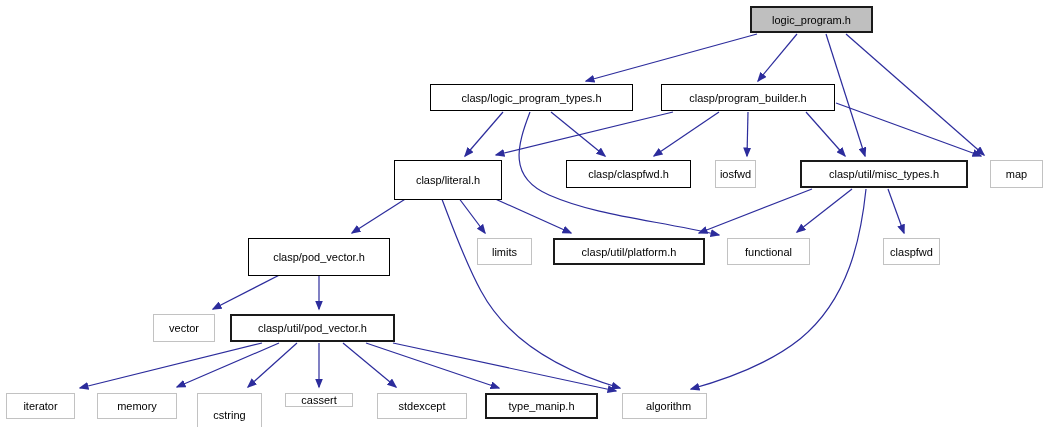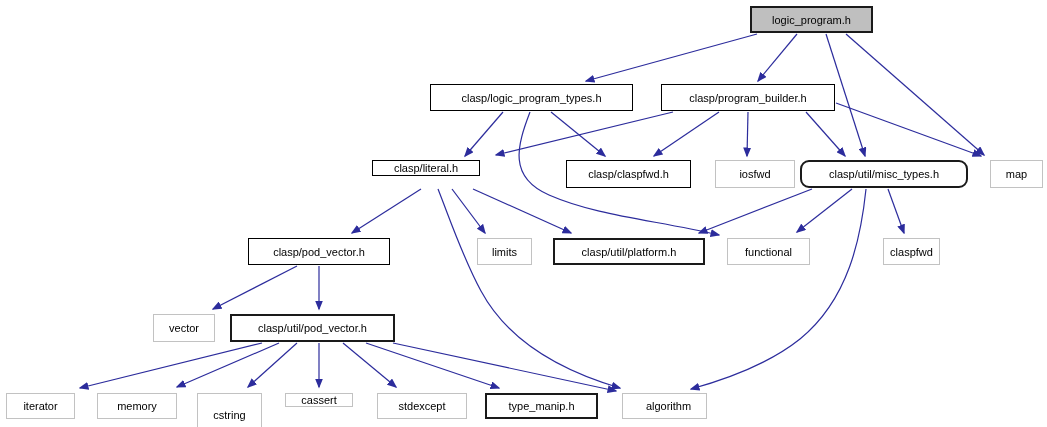--- a/index.html
+++ b/index.html
@@ -66,26 +66,26 @@
       <path d="M297,343 L248,387" fill="none" stroke="#2c2c9c" stroke-width="1.2" marker-end="url(#arrow)"></path>
       <path d="M319,343 L319,387" fill="none" stroke="#2c2c9c" stroke-width="1.2" marker-end="url(#arrow)"></path>
       <path d="M343,343 L396,387" fill="none" stroke="#2c2c9c" stroke-width="1.2" marker-end="url(#arrow)"></path>
       <path d="M366,343 L499,388" fill="none" stroke="#2c2c9c" stroke-width="1.2" marker-end="url(#arrow)"></path>
       <path d="M393,343 L616,391" fill="none" stroke="#2c2c9c" stroke-width="1.2" marker-end="url(#arrow)"></path>
     </svg>
   <div id="node-layer">
       <div class="node root" style="left: 750px; top: 6px; width: 123px; height: 27px;">logic_program.h</div>
       <div class="node project" style="left: 430px; top: 84px; width: 203px; height: 27px;">clasp/logic_program_types.h</div>
       <div class="node project" style="left: 661px; top: 84px; width: 174px; height: 27px;">clasp/program_builder.h</div>
-      <div class="node project" style="left: 372px; top: 160px; width: 108px; height: 16px;">clasp/literal.h</div>
+      <div class="node project" style="left: 394px; top: 160px; width: 108px; height: 40px;">clasp/literal.h</div>
       <div class="node project" style="left: 566px; top: 160px; width: 125px; height: 28px;">clasp/claspfwd.h</div>
-      <div class="node system" style="left: 715px; top: 160px; width: 80px; height: 28px;">iosfwd</div>
-      <div class="node project thick" style="left: 800px; top: 160px; width: 168px; height: 28px; border-radius: 9px;">clasp/util/misc_types.h</div>
+      <div class="node system" style="left: 715px; top: 160px; width: 41px; height: 28px;">iosfwd</div>
+      <div class="node project thick" style="left: 800px; top: 160px; width: 168px; height: 28px;">clasp/util/misc_types.h</div>
       <div class="node system" style="left: 990px; top: 160px; width: 53px; height: 28px;">map</div>
-      <div class="node project" style="left: 248px; top: 238px; width: 142px; height: 27px;">clasp/pod_vector.h</div>
+      <div class="node project" style="left: 248px; top: 238px; width: 142px; height: 38px;">clasp/pod_vector.h</div>
       <div class="node system" style="left: 477px; top: 238px; width: 55px; height: 27px;">limits</div>
       <div class="node project thick" style="left: 553px; top: 238px; width: 152px; height: 27px;">clasp/util/platform.h</div>
       <div class="node system" style="left: 727px; top: 238px; width: 83px; height: 27px;">functional</div>
       <div class="node system" style="left: 883px; top: 238px; width: 57px; height: 27px;">claspfwd</div>
       <div class="node system" style="left: 153px; top: 314px; width: 62px; height: 28px;">vector</div>
       <div class="node project thick" style="left: 230px; top: 314px; width: 165px; height: 28px;">clasp/util/pod_vector.h</div>
       <div class="node system" style="left: 6px; top: 393px; width: 69px; height: 26px;">iterator</div>
       <div class="node system" style="left: 97px; top: 393px; width: 80px; height: 26px;">memory</div>
       <div class="node system" style="left: 197px; top: 393px; width: 65px; height: 44px;">cstring</div>
       <div class="node system" style="left: 285px; top: 393px; width: 68px; height: 14px;">cassert</div>

